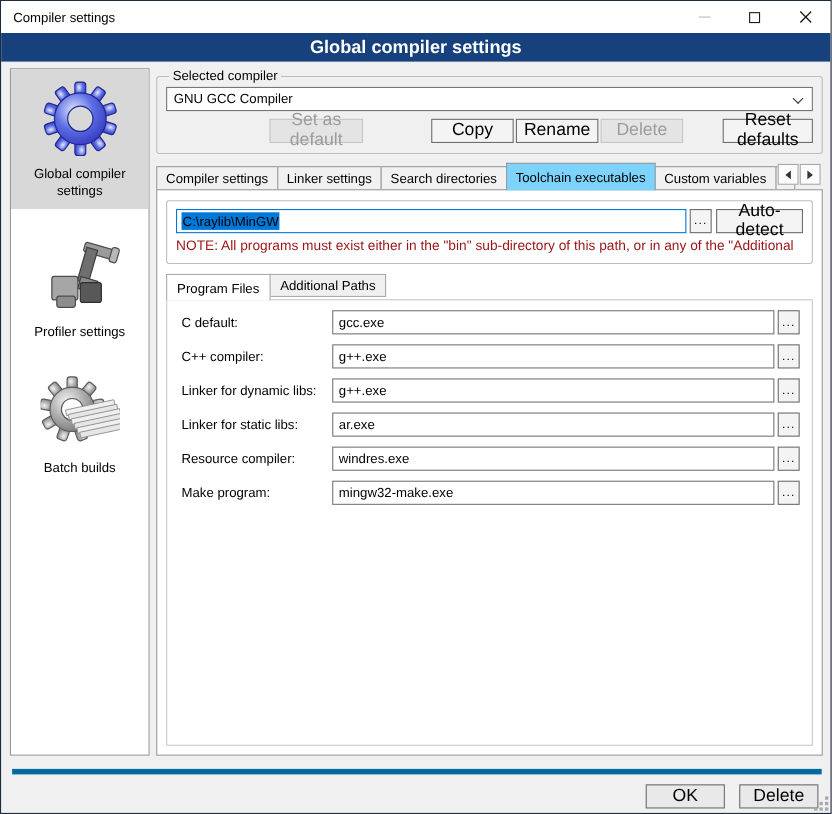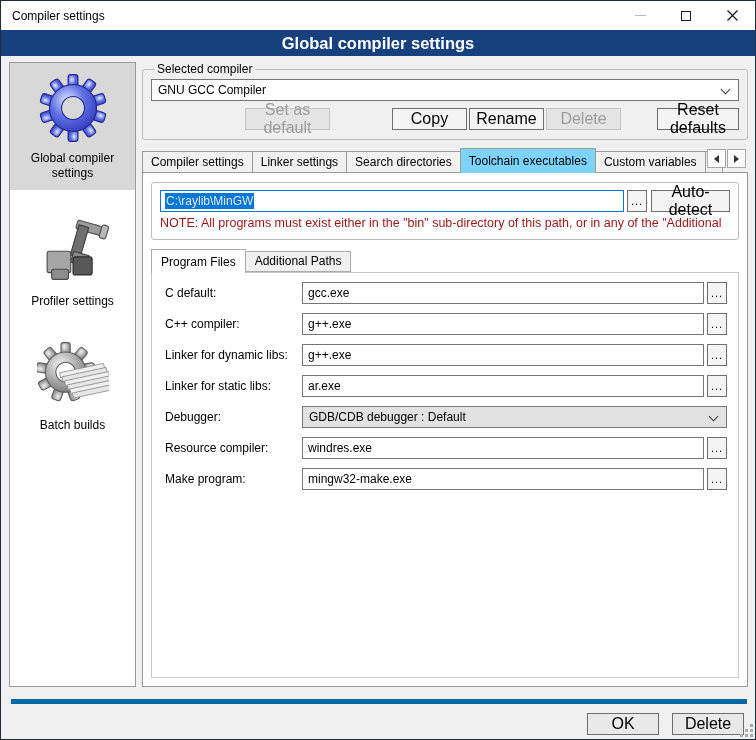--- a/index.html
+++ b/index.html
@@ -78,27 +78,27 @@
   .tri-l { width: 0; height: 0; border-style: solid; border-width: 4px 5px 4px 0; border-color: transparent #333 transparent transparent; }
   .tri-r { width: 0; height: 0; border-style: solid; border-width: 4px 0 4px 5px; border-color: transparent transparent transparent #333; }
 
   
   .tabpage { flex: 1; background: #fff; border: 1px solid #9b9b9b; margin-top: -1px;
              padding: 9px 8px 8px; display: flex; flex-direction: column; min-height: 0; position: relative; z-index: 2; }
 
   .dir-row { display: flex; align-items: center; margin-top: 4px; }
   .dirinput { flex: 1; height: 22px; border: 1px solid #0078d7; background: #fff; display: flex;
               align-items: center; padding: 0 4px; font-size: 12px; overflow: hidden; }
-  .dirinput .sel { background: #0078d7; color: #e5e5e5; padding: 1px 1px; white-space: nowrap; }
+  .dirinput .sel { background: #0078d7; color: #000000; padding: 1px 1px; white-space: nowrap; }
   .mini-btn { width: 20px; height: 22px; margin-left: 3px; flex: none; padding: 0; font-size: 11px; letter-spacing: 1px; }
   .btn-autodetect { margin-left: 4px; width: 79px; padding: 0; }
   .note { margin-top: 4px; color: #9a1515; font-size: 12.5px; white-space: nowrap; overflow: hidden; }
 
   
-  .subtabs { display: flex; align-items: center; margin-top: 9px; height: 24px; flex: none; }
+  .subtabs { display: flex; align-items: flex-start; margin-top: 9px; height: 24px; flex: none; }
   .subtab { height: 21px; background: #f0f0f0; border: 1px solid #ababab; display: flex; align-items: center;
             padding: 0 9px; margin-left: -1px; font-size: 12px; position: relative; z-index: 1; }
   .subtab:first-child { margin-left: 0; }
   .subtab.active { background: #fff; height: 24px; border-bottom: none; z-index: 3; }
   .subpage { flex: 1; border: 1px solid #c9c9c9; margin-top: -1px; background: #fff;
              padding: 9px 11px 0 13px; position: relative; z-index: 2; min-height: 0; }
 
   .field-row { display: flex; align-items: center; margin-bottom: 9px; }
   .field-label { width: 137px; flex: none; font-size: 12px; }
   .tinput { flex: 1; height: 22px; border: 1px solid #767676; background: #fff; font-size: 12px;
@@ -298,27 +298,20 @@
             <input class="tinput" type="text" value="g++.exe" style="">
             <button class="btn mini-btn">...</button>
           </div>
 
           <div class="field-row">
             <span class="field-label">Linker for static libs:</span>
             <input class="tinput" type="text" value="ar.exe" style="">
             <button class="btn mini-btn">...</button>
           </div>
 
-          <div class="field-row">
-            <span class="field-label">Debugger:</span>
-            <div class="combo gray">
-              <span>GDB/CDB debugger : Default</span>
-              <span class="chev"></span>
-            </div>
-          </div>
 
           <div class="field-row">
             <span class="field-label">Resource compiler:</span>
             <input class="tinput" type="text" value="windres.exe" style="">
             <button class="btn mini-btn">...</button>
           </div>
 
           <div class="field-row">
             <span class="field-label">Make program:</span>
             <input class="tinput" type="text" value="mingw32-make.exe" style="">

